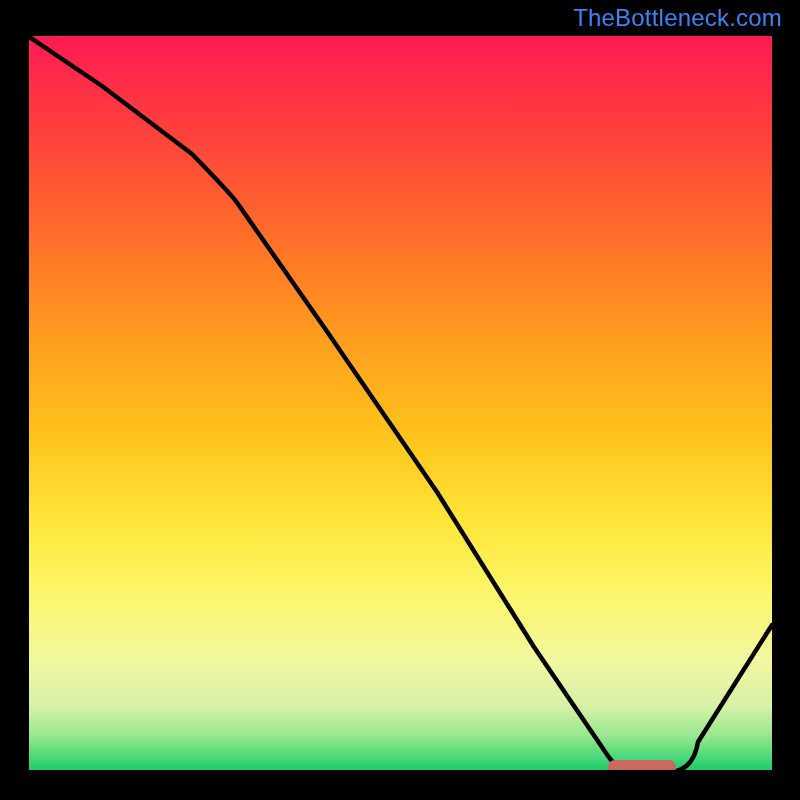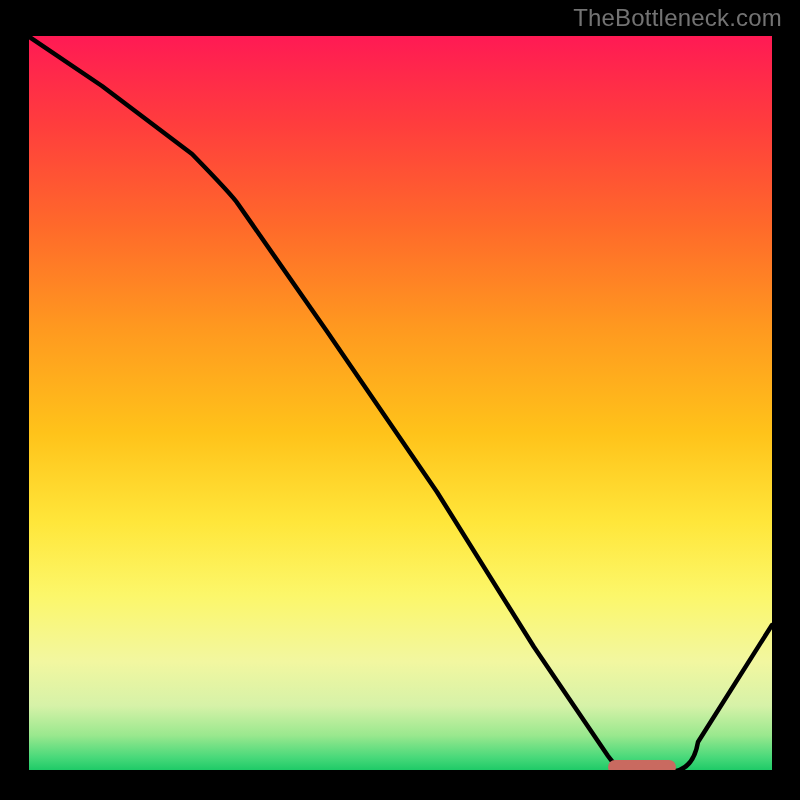--- a/index.html
+++ b/index.html
@@ -13,21 +13,21 @@
   }
   .wrap {
     position: relative;
     width: 800px;
     height: 800px;
   }
   .watermark {
     position: absolute;
     top: 4px;
     right: 18px;
-    color: #737373;
+    color: #3b82f6;
     font-size: 24px;
     font-weight: 500;
     letter-spacing: 0.2px;
   }
   .plot {
     position: absolute;
     left: 28px;
     top: 36px;
     width: 744px;
     height: 736px;

